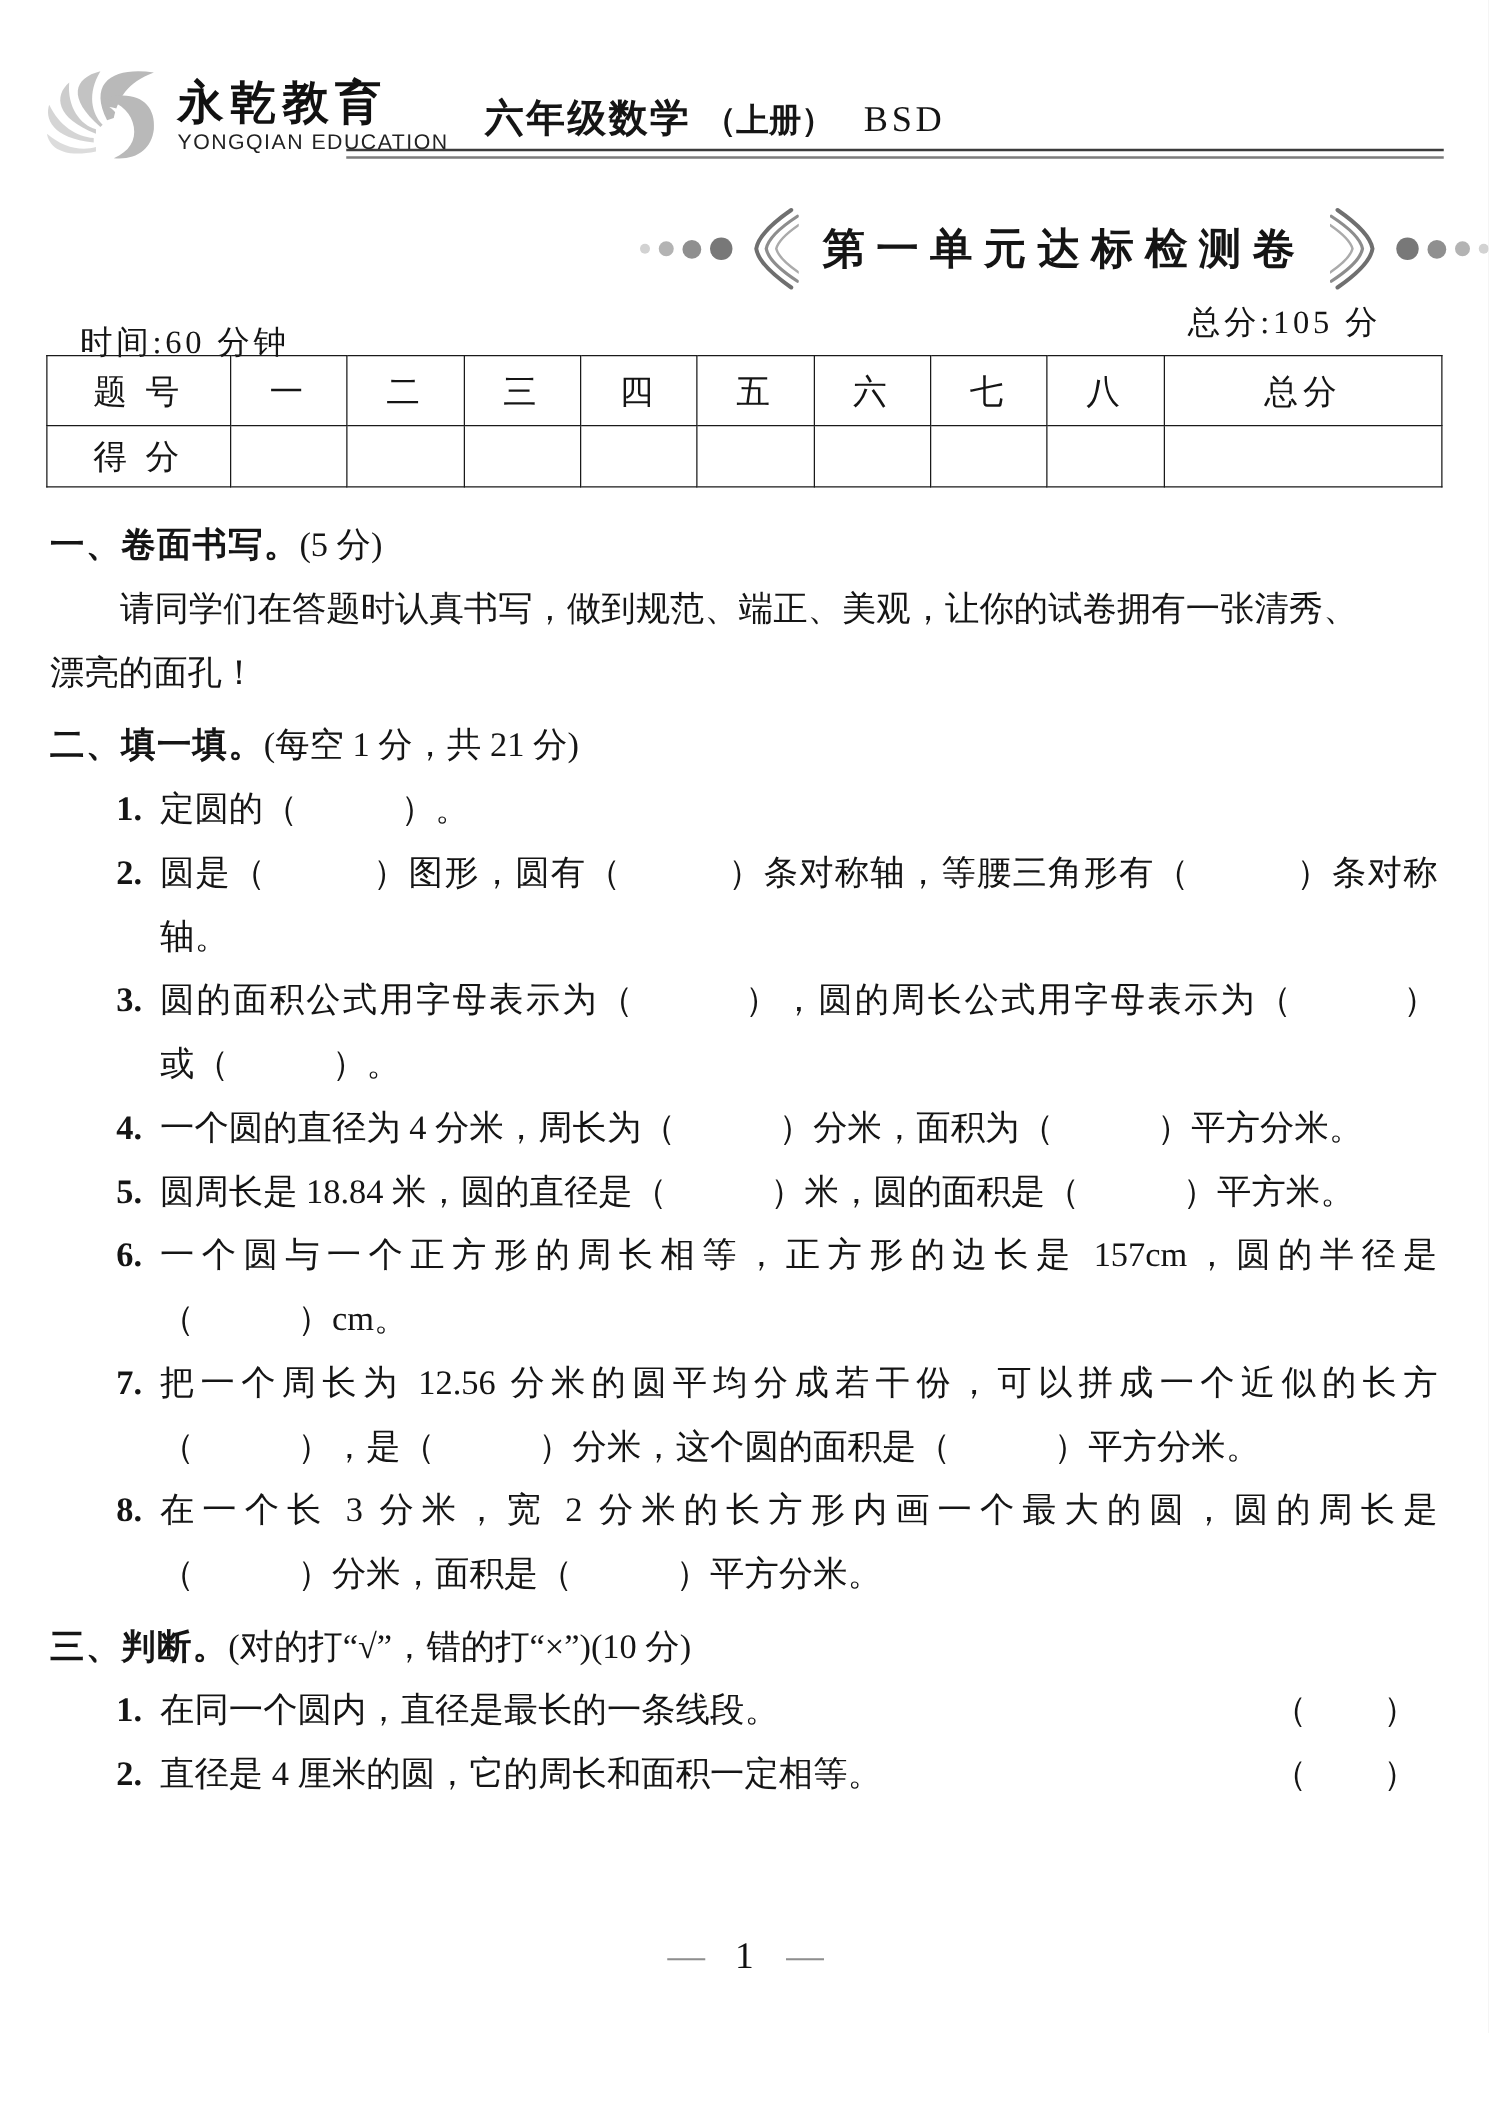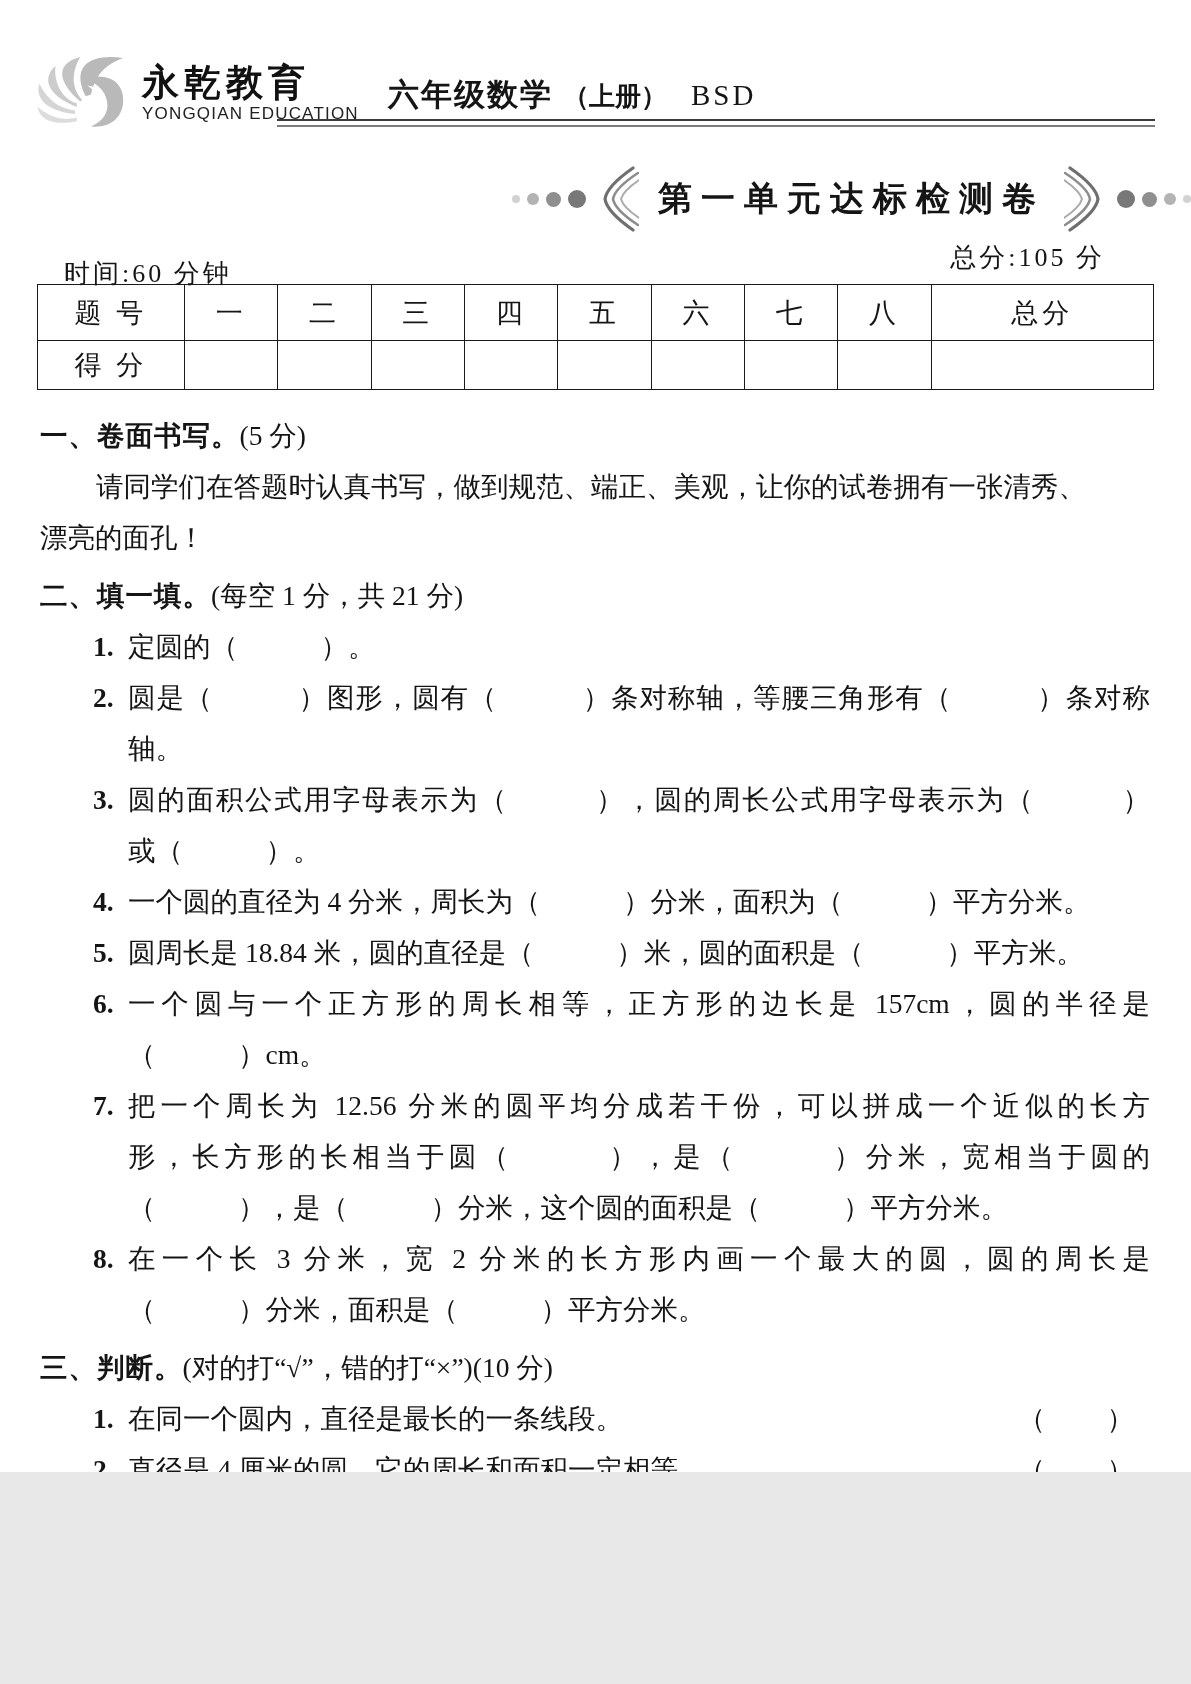--- a/index.html
+++ b/index.html
@@ -1,17 +1,17 @@
 <!DOCTYPE html>
 <html><head>
 <meta charset="utf-8">
 <style>
   html,body{margin:0;padding:0;background:#e8e8e8;}
   .page{
-    position:relative;width:1191px;height:1472px;background:#ffffff;
+    position:relative;width:1191px;height:1684px;background:#ffffff;
     margin:0 auto;overflow:hidden;color:#151515;
     font-family:"Liberation Serif","DejaVu Serif",serif;
   }
   
   .logo{position:absolute;left:34px;top:50px;display:flex;align-items:center;gap:10px;}
   .logo-icon{width:98px;height:88px;}
   .logo-zh{font-family:"Liberation Serif",serif;font-weight:bold;font-size:37px;letter-spacing:5px;line-height:1.05;color:#111;}
   .logo-en{font-family:"Liberation Sans",sans-serif;font-size:17px;letter-spacing:1.2px;color:#222;margin-top:2px;}
   .masthead{position:absolute;left:388px;top:74px;display:flex;align-items:baseline;gap:10px;white-space:nowrap;}
   .mast-subject{font-family:"Liberation Sans",sans-serif;font-weight:bold;font-size:31px;letter-spacing:2px;}
@@ -194,21 +194,20 @@
 
     <div class="item">
       <span class="num">6.</span>
       <div class="line fill">一个圆与一个正方形的周长相等，正方形的边长是 157cm，圆的半径是</div>
       <div class="line">（　　　）cm。</div>
     </div>
 
     <div class="item">
       <span class="num">7.</span>
       <div class="line fill">把一个周长为 12.56 分米的圆平均分成若干份，可以拼成一个近似的长方</div>
-      <div class="line fill">形，长方形的长相当于圆（　　　），是（　　　）分米，宽相当于圆的</div>
       <div class="line">（　　　），是（　　　）分米，这个圆的面积是（　　　）平方分米。</div>
     </div>
 
     <div class="item">
       <span class="num">8.</span>
       <div class="line fill">在一个长 3 分米，宽 2 分米的长方形内画一个最大的圆，圆的周长是</div>
       <div class="line">（　　　）分米，面积是（　　　）平方分米。</div>
     </div>
 
     <div class="sec-head gap">

